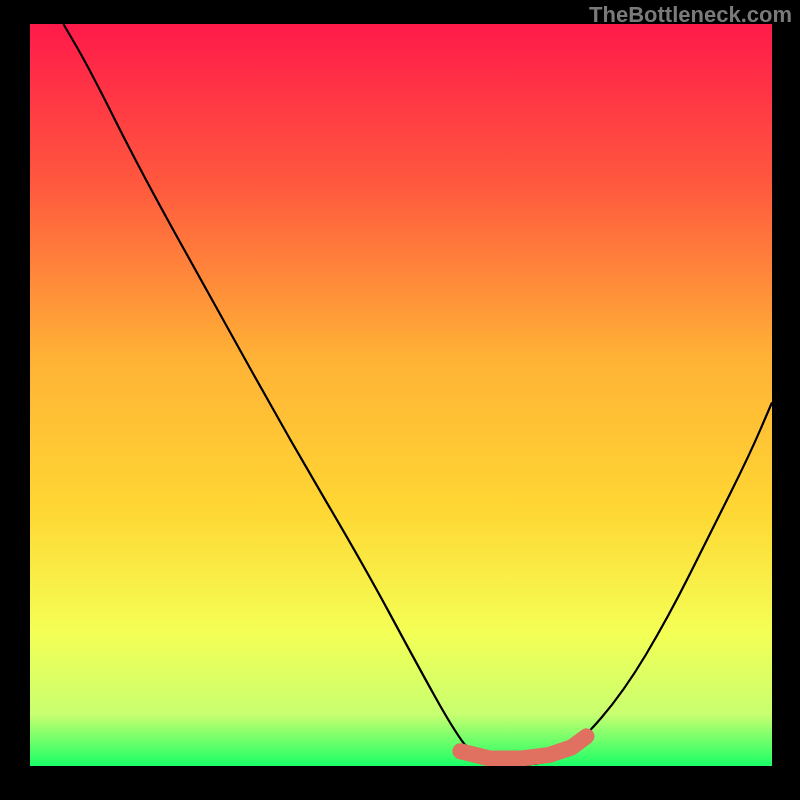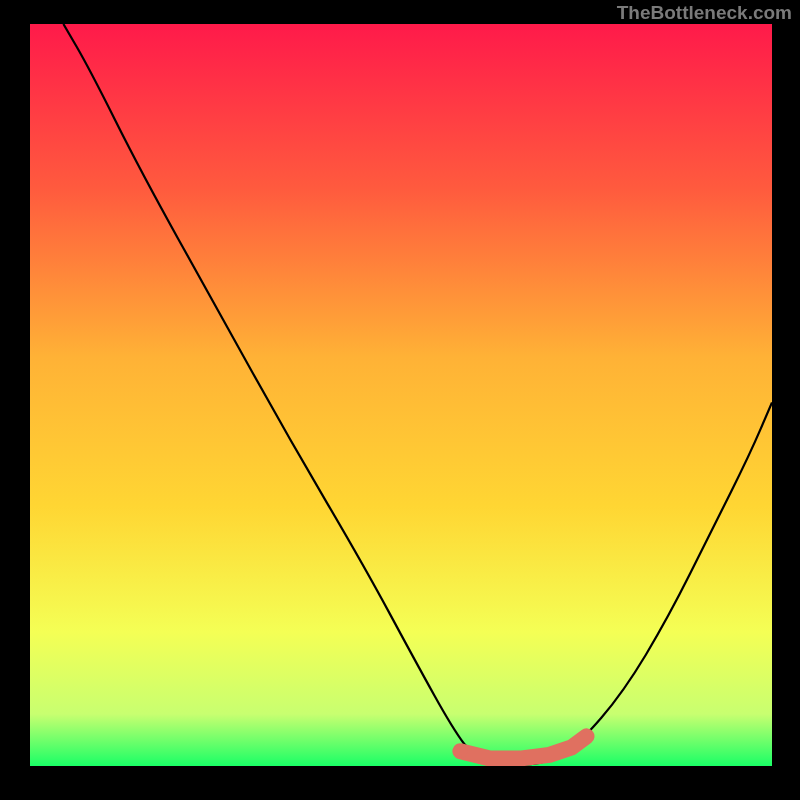--- a/index.html
+++ b/index.html
@@ -10,21 +10,21 @@
   }
   .container {
     width: 800px;
     height: 800px;
     position: relative;
   }
   .watermark {
     position: absolute;
     top: 2px;
     right: 8px;
-    font-size: 19px;
+    font-size: 22px;
     font-weight: bold;
     color: #7a7a7a;
     z-index: 10;
   }
   svg {
     display: block;
   }
 </style>
 </head>
 <body>

